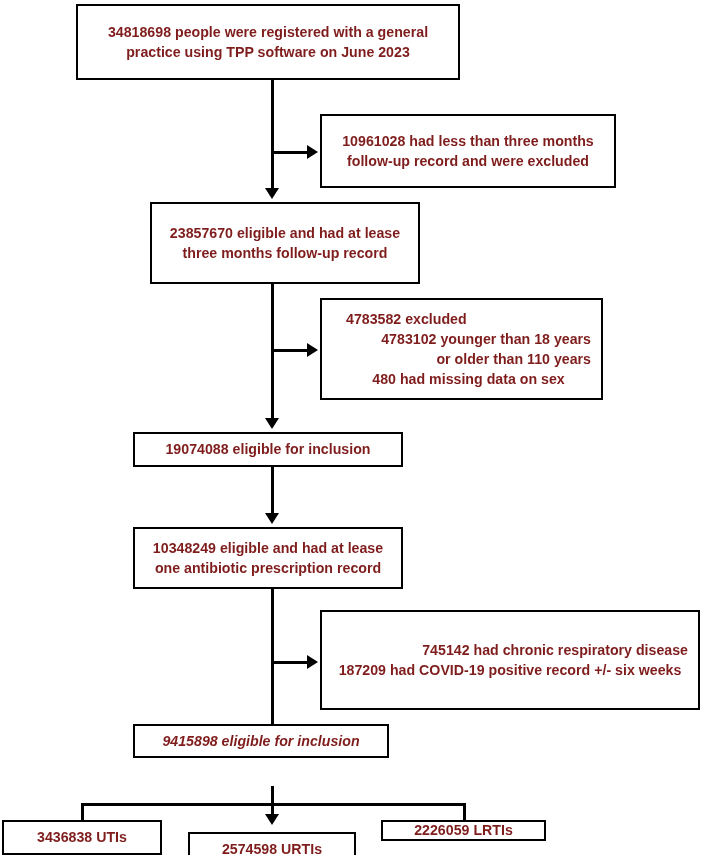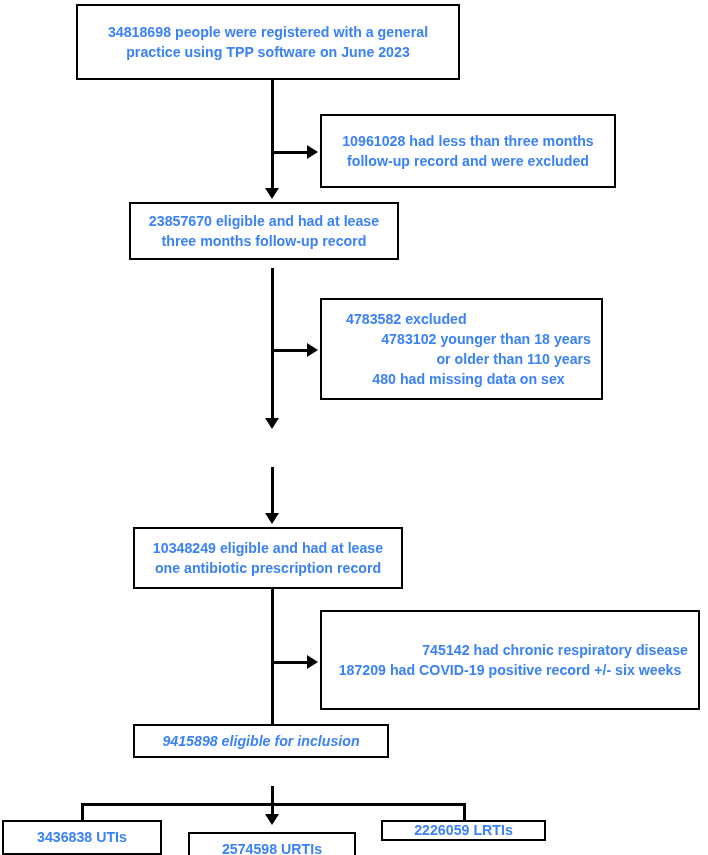--- a/index.html
+++ b/index.html
@@ -16,21 +16,21 @@
     width: 708px;
     height: 855px;
     background: #ffffff;
     overflow: hidden;
   }
   .node {
     position: absolute;
     box-sizing: border-box;
     border: 2px solid #000000;
     background: #ffffff;
-    color: #3b82f6;
+    color: #7f1d1d;
     font-weight: bold;
     font-size: 14.2px;
     line-height: 1.42;
     display: flex;
     flex-direction: column;
     justify-content: center;
     z-index: 2;
   }
   .node .line {
     display: block;
@@ -113,32 +113,35 @@
   <div class="node center" style="left:76px; top:4px; width:384px; height:76px;">
     <span class="line">34818698 people were registered with a general</span>
     <span class="line">practice using TPP software on June 2023</span>
   </div>
 
   <div class="node center" style="left:320px; top:114px; width:296px; height:74px;">
     <span class="line">10961028 had less than three months</span>
     <span class="line">follow-up record and were excluded</span>
   </div>
 
-  <div class="node center" style="left:129px; top:202px; width:270px; height:58px;">
+  <div class="node center" style="left:150px; top:202px; width:270px; height:82px;">
     <span class="line">23857670 eligible and had at lease</span>
     <span class="line">three months follow-up record</span>
   </div>
 
   <div class="node mixed" style="left:320px; top:298px; width:283px; height:102px;padding-left:24px;">
     <span class="line l">4783582 excluded</span>
     <span class="line r">4783102 younger than 18 years</span>
     <span class="line r">or older than 110 years</span>
     <span class="line c">480 had missing data on sex</span>
   </div>
 
+  <div class="node center" style="left:133px; top:432px; width:270px; height:35px;">
+    <span class="line">19074088 eligible for inclusion</span>
+  </div>
 
   <div class="node center" style="left:133px; top:527px; width:270px; height:62px;">
     <span class="line">10348249 eligible and had at lease</span>
     <span class="line">one antibiotic prescription record</span>
   </div>
 
   <div class="node mixed" style="left:320px; top:610px; width:380px; height:100px;">
     <span class="line r">745142 had chronic respiratory disease</span>
     <span class="line c">187209 had COVID-19 positive record +/- six weeks</span>
   </div>

